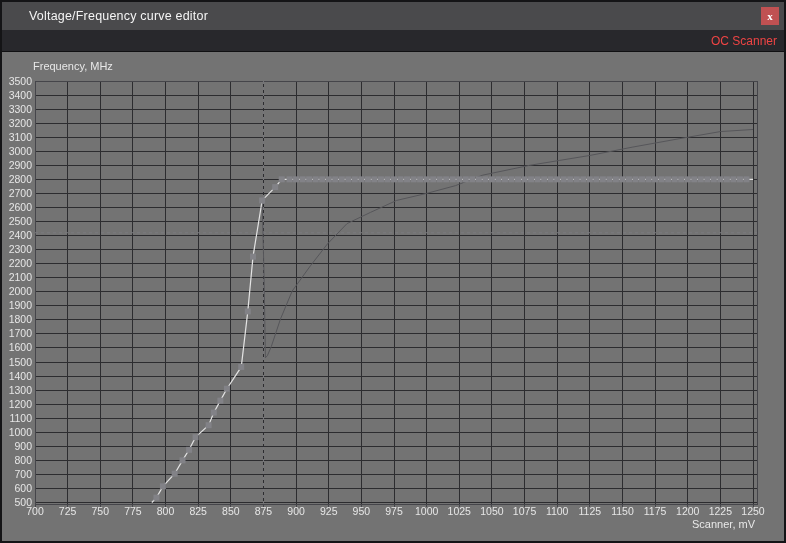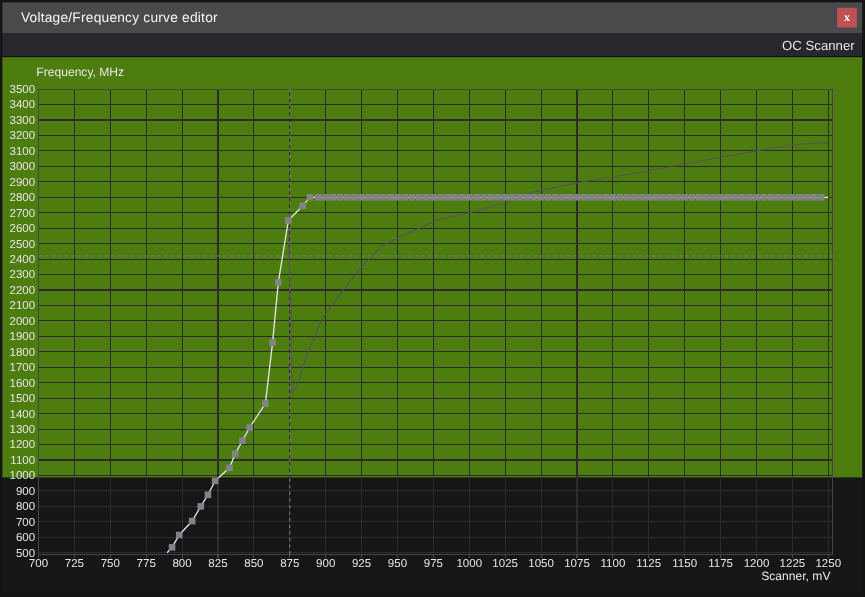--- a/index.html
+++ b/index.html
@@ -10,47 +10,47 @@
     border:2px solid #141416;
     background:#161618;
     font-family:"Liberation Sans",sans-serif;
     overflow:hidden;
   }
   .titlebar{
     position:relative;
     height:28px;
     background:#4a4a4c;
     display:flex;align-items:center;
-    padding-left:17px;
+    padding-left:27px;
   }
   .titlebar .title{
     color:#f5f5f5;font-size:12.5px;letter-spacing:.2px;
   }
   .close-btn{
     position:absolute;right:5px;top:5px;
     width:18px;height:18px;
     background:#c05152;border:none;padding:0;
     color:#ffffff;font-weight:700;font-size:11px;line-height:18px;
     text-align:center;cursor:pointer;
     font-family:"Liberation Serif",serif;
   }
   .toolbar{
     height:21px;
     background:#28282c;
     border-bottom:1px solid #101012;
     display:flex;justify-content:flex-end;align-items:center;
     padding-right:7px;
   }
   .oc-scanner{
-    color:#e5e5e5;font-size:12px;cursor:pointer;
+    color:#ef4444;font-size:12px;cursor:pointer;
   }
   .content{
     position:relative;
-    height:382px;
-    background:#4d7c0f;
+    height:490px;
+    background:#737373;
   }
   .axis-title{
     position:absolute;
     color:#e8e8e8;font-size:11px;
   }
   #y-axis-title{top:8px;left:31px;}
   #x-axis-title{top:466px;right:29px;}
   #chart-svg{position:absolute;left:0;top:0;}
   #chart-svg text{
     font-family:"Liberation Sans",sans-serif;

